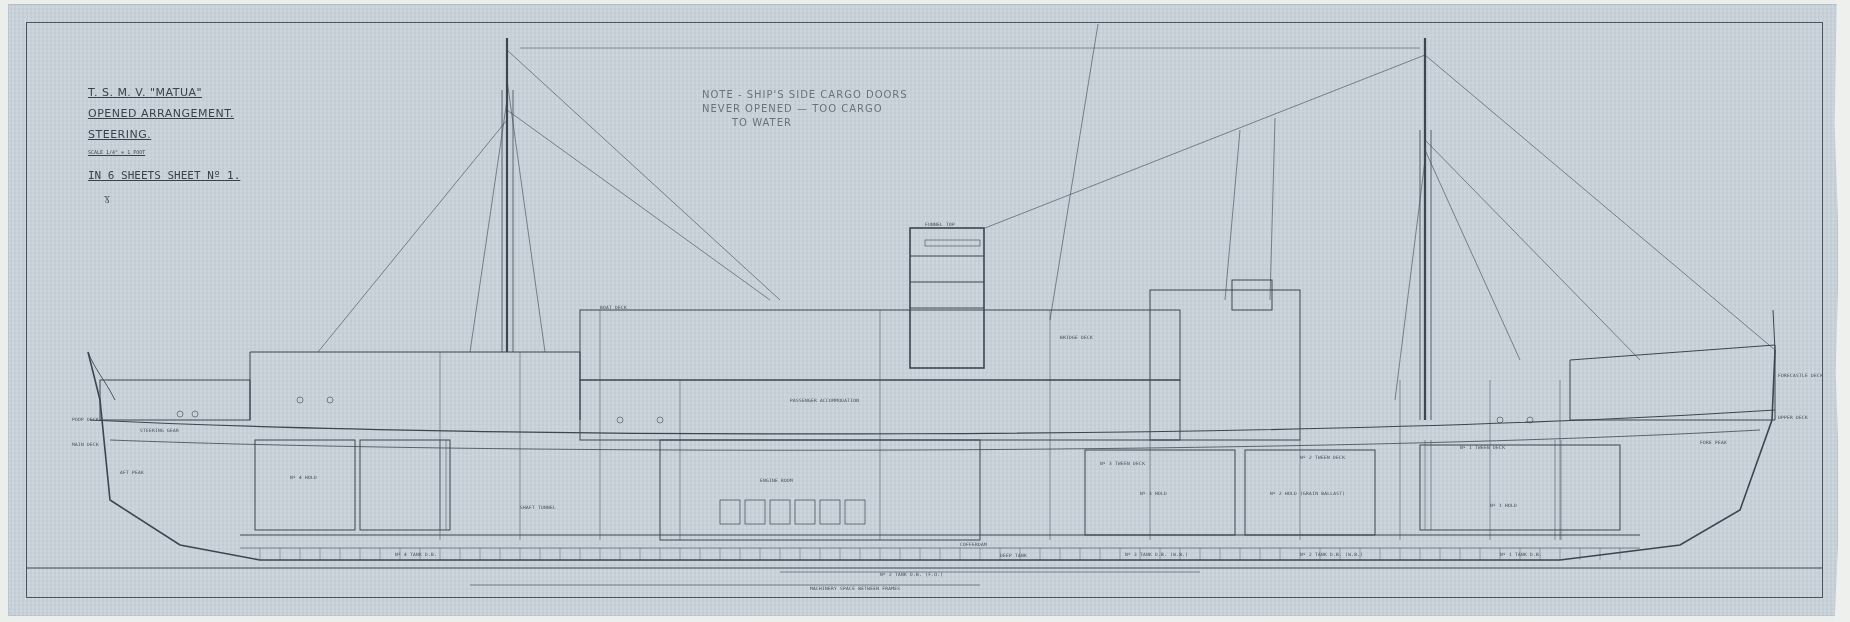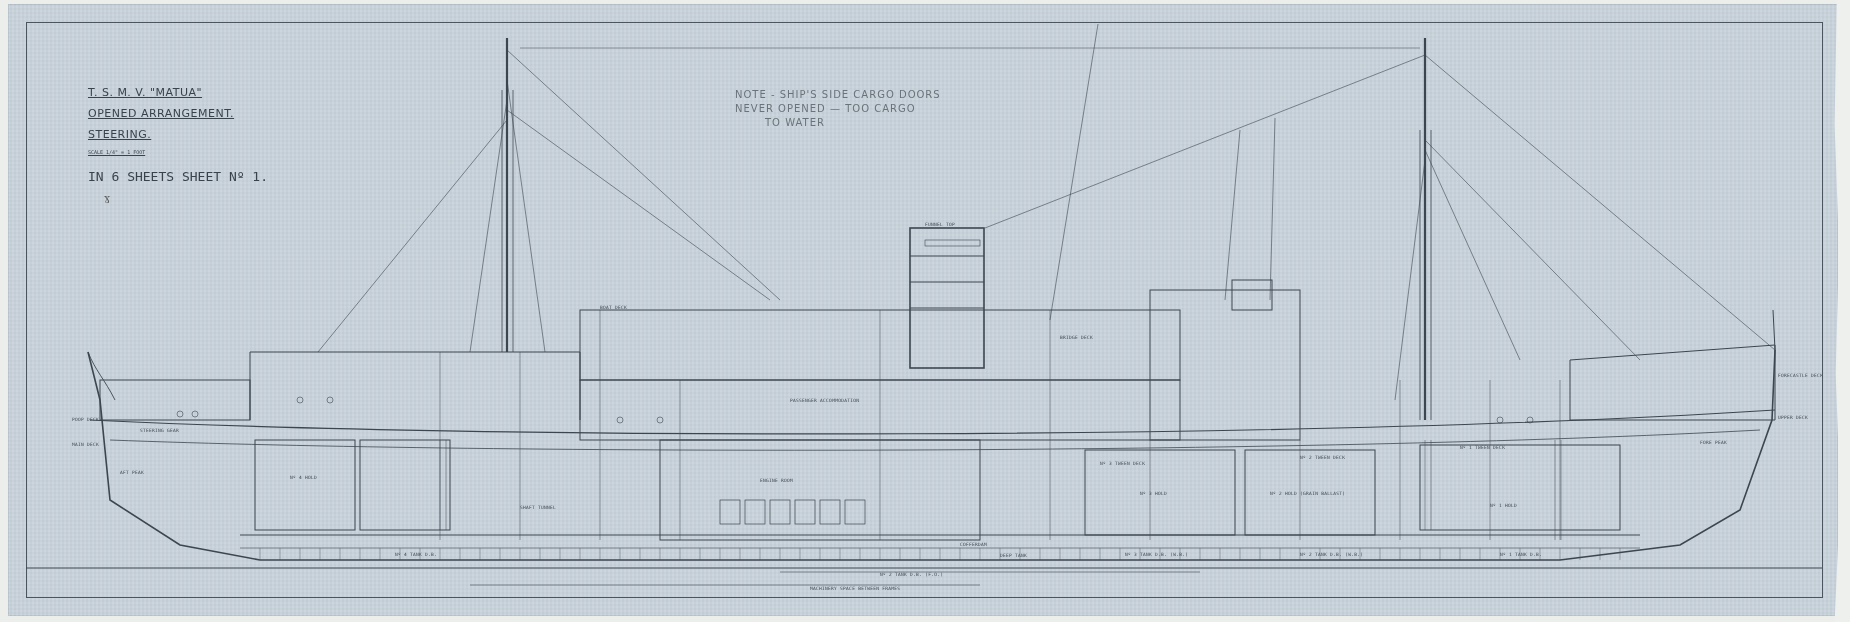--- a/index.html
+++ b/index.html
@@ -9,24 +9,24 @@
   .paper::after{content:"";position:absolute;inset:0;
     background:repeating-linear-gradient(90deg,rgba(255,255,255,0.04) 0 2px,rgba(0,0,0,0.02) 2px 4px),
                repeating-linear-gradient(0deg,rgba(255,255,255,0.03) 0 2px,rgba(0,0,0,0.015) 2px 4px);}
   .tear{position:absolute;right:0;top:0;width:22px;height:622px;background:#eef0ee;
     clip-path:polygon(40% 0,100% 0,100% 100%,30% 100%,55% 80%,35% 60%,50% 40%,30% 20%);}
   .frame{position:absolute;left:26px;top:22px;width:1795px;height:574px;border:1.5px solid #4a5560;}
   svg.ship{position:absolute;left:0;top:0;}
   .title-block{position:absolute;left:88px;top:86px;color:#39434c;}
   .t-line{font-family:"DejaVu Sans",sans-serif;font-size:11px;letter-spacing:0.5px;text-decoration:underline;margin-bottom:8px;display:block;}
   .t-small{font-size:5px;text-decoration:underline;display:block;margin-bottom:14px;}
-  .t-sheet{font-size:13px;display:block;}
+  .t-sheet{font-size:11px;text-decoration:underline;display:block;}
   .sig{position:absolute;left:104px;top:192px;font-family:"DejaVu Serif",serif;font-size:10px;color:#555;}
   .note{position:absolute;left:702px;top:88px;font-family:"DejaVu Sans",sans-serif;font-size:10px;color:#6a737a;line-height:14px;letter-spacing:1px;}
-  .note span{display:block;margin-left:33px;}
+  .note span{display:block;}
   .lbl{position:absolute;font-size:4.5px;color:#3c4650;white-space:nowrap;letter-spacing:0.3px;}
 </style>
 </head>
 <body>
 
 <div class="paper"></div>
 <div class="tear"></div>
 <div class="frame"></div>
 
 <svg class="ship" width="1850" height="622" viewBox="0 0 1850 622">

